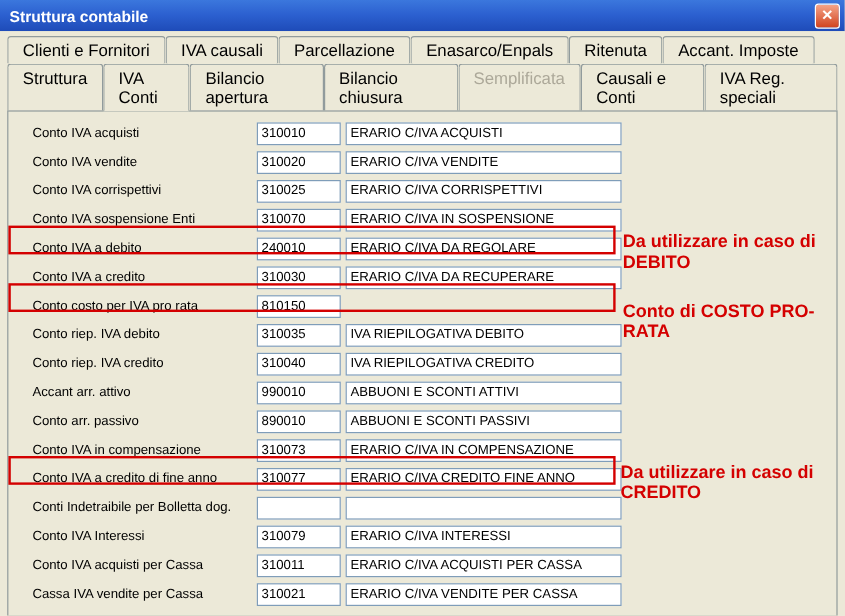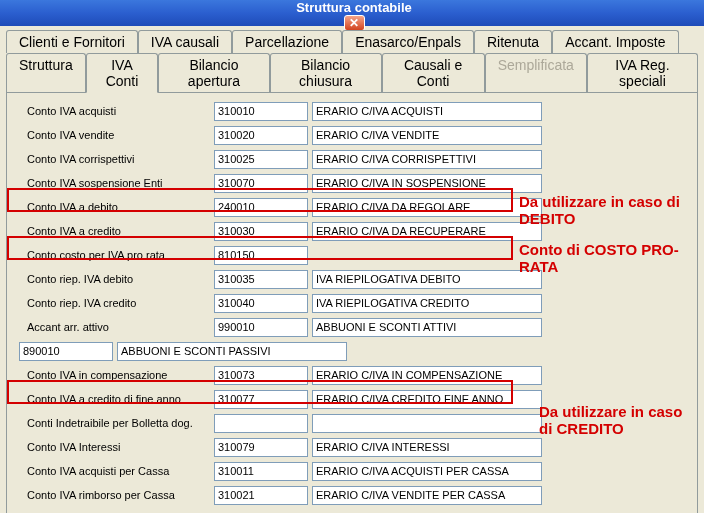--- a/index.html
+++ b/index.html
@@ -1,29 +1,29 @@
 <!DOCTYPE html>
 <html><head>
 <meta charset="utf-8">
 <style>
   * { box-sizing: border-box; margin: 0; padding: 0; }
   body { font-family: Tahoma, Arial, sans-serif; font-size: 11px; background: #ece9d8; width: 704px; height: 513px; overflow: hidden; }
-  .titlebar { background: linear-gradient(to bottom, #3b77dd 0%, #2b5fcf 50%, #1e4bb8 100%); color: #fff; height: 26px; display: flex; align-items: center; padding: 0 4px 0 8px; font-weight: bold; font-size: 13px; flex-direction: column; }
+  .titlebar { background: linear-gradient(to bottom, #3b77dd 0%, #2b5fcf 50%, #1e4bb8 100%); color: #fff; height: 26px; display: flex; align-items: center; padding: 0 4px 0 8px; font-weight: bold; font-size: 13px; }
   .titlebar .title { flex: 1; }
   .close-btn { width: 21px; height: 21px; background: linear-gradient(to bottom, #f5a488, #d1431f); border: 1px solid #fff; border-radius: 3px; color: #fff; display: flex; align-items: center; justify-content: center; font-weight: bold; font-size: 12px; cursor: pointer; }
   .content { padding: 4px 6px 6px 6px; background: #ece9d8; }
   .tabrow { display: flex; gap: 0; margin-bottom: 0; }
   .tab { background: #ece9d8; border: 1px solid #919b9c; border-bottom: none; padding: 3px 12px 3px 12px; font-size: 14px; cursor: pointer; border-top-left-radius: 3px; border-top-right-radius: 3px; margin-right: 0; position: relative; }
   .tab.disabled { color: #aca899; }
   .tab.active { background: #ece9d8; border-bottom: 1px solid #ece9d8; z-index: 2; }
-  .tabrow2 { display: flex; text-align: center; }
+  .tabrow2 { display: flex; }
   .form-area { border: 1px solid #919b9c; padding: 6px 6px 6px 6px; background: #ece9d8; margin-top: -1px; }
   .row { display: flex; align-items: center; height: 24px; position: relative; }
   .row-label { width: 195px; padding-left: 8px; font-size: 11px; color: #000; }
-  .row-code { width: 94px; margin-right: 4px; }
+  .row-code { width: 70px; margin-right: 4px; }
   .row-desc { flex: 1; }
   input.field { width: 100%; height: 19px; border: 1px solid #7f9db9; background: #fff; font-family: Tahoma, Arial, sans-serif; font-size: 11px; padding: 1px 3px; }
   .highlight-box { position: absolute; border: 2px solid #d40000; pointer-events: none; z-index: 5; }
   .annotation { color: #d40000; font-size: 15px; font-weight: bold; position: absolute; z-index: 6; }
   .main-wrap { position: relative; padding-left: 12px; }
 </style>
 </head>
 <body>
 
 <div class="titlebar">
@@ -38,22 +38,22 @@
       <div class="tab">Parcellazione</div>
       <div class="tab">Enasarco/Enpals</div>
       <div class="tab">Ritenuta</div>
       <div class="tab">Accant. Imposte</div>
     </div>
   <div id="tabs2" class="tabrow tabrow2">
       <div class="tab">Struttura</div>
       <div class="tab active">IVA Conti</div>
       <div class="tab">Bilancio apertura</div>
       <div class="tab">Bilancio chiusura</div>
+      <div class="tab disabled">Semplificata</div>
       <div class="tab">Causali e Conti</div>
-      <div class="tab disabled">Semplificata</div>
       <div class="tab">IVA Reg. speciali</div>
     </div>
   <div class="form-area main-wrap" id="form-area">
       <div class="row">
         <div class="row-label">Conto IVA acquisti</div>
         <div class="row-code"><input class="field" value="310010" style=""></div>
         <div class="row-desc" style="max-width: 230px;"><input class="field" value="ERARIO C/IVA ACQUISTI" style=""></div>
       </div>
       <div class="row">
         <div class="row-label">Conto IVA vendite</div>
@@ -76,51 +76,52 @@
         <div class="row-label">Conto IVA a debito</div>
         <div class="row-code"><input class="field" value="240010" style=""></div>
         <div class="row-desc" style="max-width: 230px;"><input class="field" value="ERARIO C/IVA DA REGOLARE" style=""></div>
       </div>
       <div class="row">
         <div class="row-label">Conto IVA a credito</div>
         <div class="row-code"><input class="field" value="310030" style=""></div>
         <div class="row-desc" style="max-width: 230px;"><input class="field" value="ERARIO C/IVA DA RECUPERARE" style=""></div>
       </div>
       <div class="highlight-box" style="left: 0px; top: 143px; width: 506px; height: 24px;"></div>
-      <div class="annotation" style="left: 512px; top: 148px;">Conto di COSTO PRO-RATA</div>
+      <div class="annotation" style="left: 512px; top: 158px;">Conto di COSTO PRO-RATA</div>
       <div class="row">
         <div class="row-label">Conto costo per IVA pro rata</div>
         <div class="row-code"><input class="field" value="810150" style=""></div>
       </div>
       <div class="row">
         <div class="row-label">Conto riep. IVA debito</div>
         <div class="row-code"><input class="field" value="310035" style=""></div>
         <div class="row-desc" style="max-width: 230px;"><input class="field" value="IVA RIEPILOGATIVA DEBITO" style=""></div>
       </div>
       <div class="row">
         <div class="row-label">Conto riep. IVA credito</div>
         <div class="row-code"><input class="field" value="310040" style=""></div>
         <div class="row-desc" style="max-width: 230px;"><input class="field" value="IVA RIEPILOGATIVA CREDITO" style=""></div>
       </div>
       <div class="row">
         <div class="row-label">Accant arr. attivo</div>
         <div class="row-code"><input class="field" value="990010" style=""></div>
         <div class="row-desc" style="max-width: 230px;"><input class="field" value="ABBUONI E SCONTI ATTIVI" style=""></div>
       </div>
       <div class="row">
+        <div class="row-label">Conto arr. passivo</div>
         <div class="row-code"><input class="field" value="890010" style=""></div>
         <div class="row-desc" style="max-width: 230px;"><input class="field" value="ABBUONI E SCONTI PASSIVI" style=""></div>
       </div>
       <div class="row">
         <div class="row-label">Conto IVA in compensazione</div>
         <div class="row-code"><input class="field" value="310073" style=""></div>
         <div class="row-desc" style="max-width: 230px;"><input class="field" value="ERARIO C/IVA IN COMPENSAZIONE" style=""></div>
       </div>
       <div class="highlight-box" style="left: 0px; top: 287px; width: 506px; height: 24px;"></div>
-      <div class="annotation" style="left: 532px; top: 292px; margin-top: 18px;">Da utilizzare in caso di CREDITO</div>
+      <div class="annotation" style="left: 510px; top: 292px;">Da utilizzare in caso di CREDITO</div>
       <div class="row">
         <div class="row-label">Conto IVA a credito di fine anno</div>
         <div class="row-code"><input class="field" value="310077" style=""></div>
         <div class="row-desc" style="max-width: 230px;"><input class="field" value="ERARIO C/IVA CREDITO FINE ANNO" style=""></div>
       </div>
       <div class="row">
         <div class="row-label">Conti Indetraibile per Bolletta dog.</div>
         <div class="row-code"><input class="field" style=""></div>
         <div class="row-desc" style="max-width: 230px;"><input class="field" style=""></div>
       </div>
@@ -128,19 +129,19 @@
         <div class="row-label">Conto IVA Interessi</div>
         <div class="row-code"><input class="field" value="310079" style=""></div>
         <div class="row-desc" style="max-width: 230px;"><input class="field" value="ERARIO C/IVA INTERESSI" style=""></div>
       </div>
       <div class="row">
         <div class="row-label">Conto IVA acquisti per Cassa</div>
         <div class="row-code"><input class="field" value="310011" style=""></div>
         <div class="row-desc" style="max-width: 230px;"><input class="field" value="ERARIO C/IVA ACQUISTI PER CASSA" style=""></div>
       </div>
       <div class="row">
-        <div class="row-label">Conto IVA rimborso per Cassa</div>
+        <div class="row-label">Cassa IVA vendite per Cassa</div>
         <div class="row-code"><input class="field" value="310021" style=""></div>
         <div class="row-desc" style="max-width: 230px;"><input class="field" value="ERARIO C/IVA VENDITE PER CASSA" style=""></div>
       </div>
     </div>
 
 </div>
 
 </body></html>

